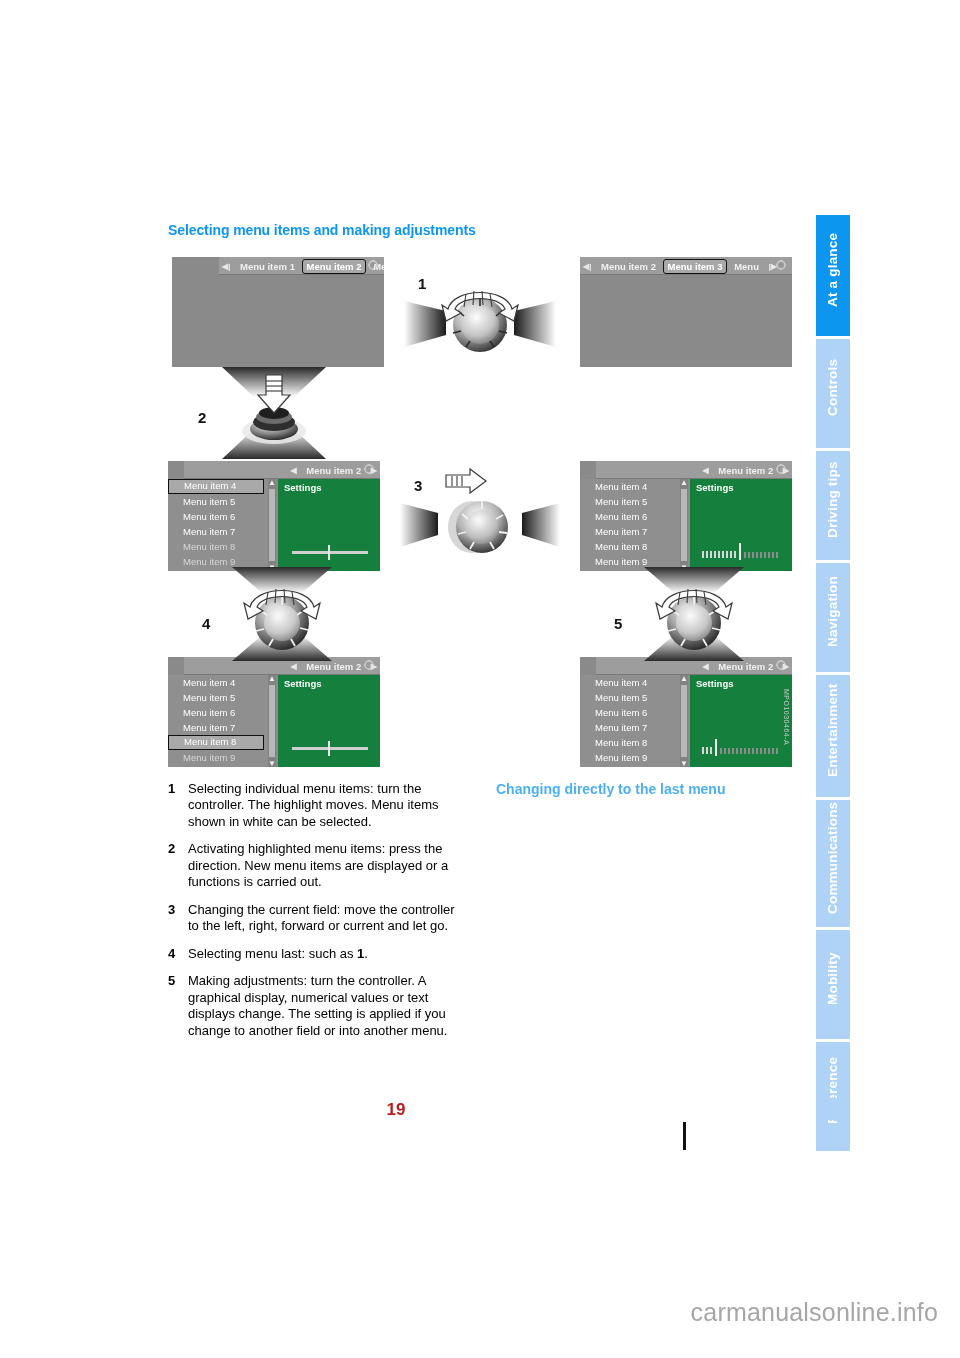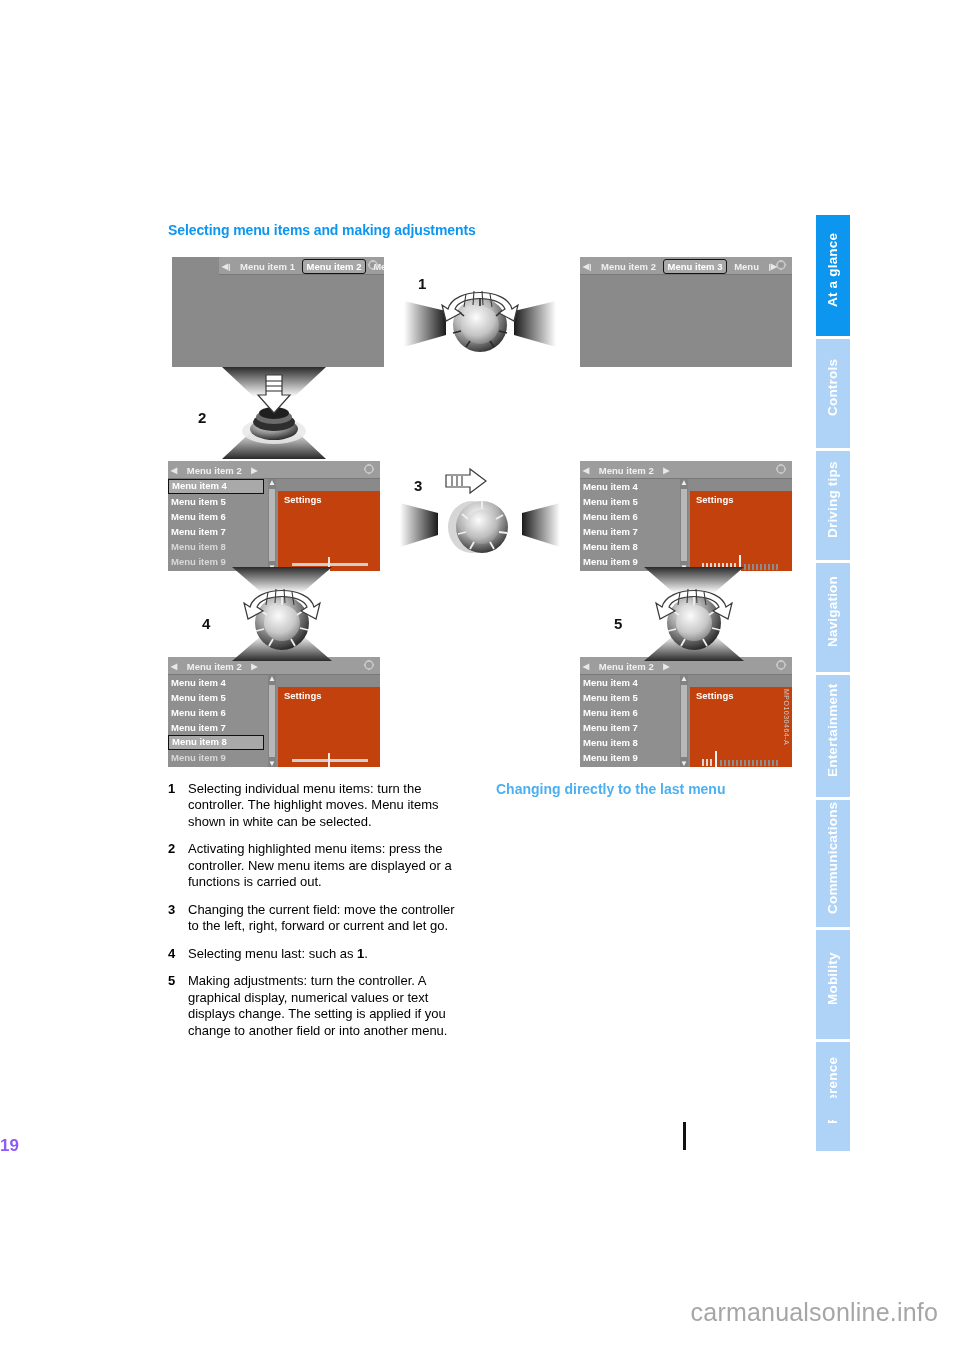--- a/index.html
+++ b/index.html
@@ -93,21 +93,21 @@
     height: 17px;
     background: #9d9d9d;
     border-bottom: 1px solid #787878;
     color: #f0f0f0;
     font-size: 9.5px;
     font-weight: bold;
     line-height: 17px;
     white-space: nowrap;
     overflow: hidden;
   }
-  .idrive .titlebar.centered { text-align: left; }
+  .idrive .titlebar.centered { text-align: right; margin-left: 16px; }
   .tb-arrow {
     display: inline-block;
     font-size: 8px;
     color: #e8e8e8;
     vertical-align: middle;
     padding: 0 3px;
   }
   .tb-item {
     display: inline-block;
     padding: 0 4px;
@@ -134,25 +134,25 @@
 
   .menu-list {
     position: absolute;
     left: 0; top: 0;
     width: 100px;
     height: 93px;
     background: #8f8f8f;
   }
   .menu-list .mi {
     font-size: 9.5px;
-    font-weight: bold;
+    font-weight: normal;
     color: #ffffff;
     height: 15px;
     line-height: 15px;
-    padding-left: 3px;
+    padding-left: 15px;
     white-space: nowrap;
     box-sizing: border-box;
   }
   .menu-list .mi.dim { color: #d8d8d8; }
   .menu-list .mi.hl {
     background: #a9a9a9;
     border: 1.5px solid #101010;
     color: #ffffff;
     line-height: 12px;
     width: 96px;
@@ -177,24 +177,24 @@
     width: 8px;
     height: 8px;
     color: #f0f0f0;
     font-size: 8px;
     line-height: 8px;
     text-align: center;
   }
   .settings-pane {
     position: absolute;
     left: 110px;
-    top: 12px;
+    top: 0;
     right: 0;
     height: 93px;
-    background: #c2410c;
+    background: #15803d;
   }
   .settings-pane .st-label {
     font-size: 9.5px;
     font-weight: bold;
     color: #ffffff;
     padding: 3px 0 0 6px;
   }
   .slider {
     position: absolute;
     left: 14px;
@@ -284,26 +284,26 @@
     position: absolute;
     left: 0;
     top: 0;
     font-weight: bold;
   }
   .numitem b { font-weight: bold; }
 
   
   #page-number {
     position: absolute;
-    left: 0; top: 1136px;
+    left: 0; top: 1100px;
     width: 792px;
-    text-align: left;
+    text-align: center;
     font-size: 17px;
     font-weight: bold;
-    color: #8b5cf6;
+    color: #b91c1c;
   }
   #footer-line {
     position: absolute;
     left: 168px;
     top: 1135px;
     width: 624px;
     text-align: center;
     font-size: 11.5px;
     color: #1e6fe0;
   }
@@ -789,21 +789,21 @@
 
       <div class="col left">
 
         <div class="numitem">
           <span class="n">1</span>
           <span>Selecting individual menu items: turn the controller. The highlight moves. Menu items shown in white can be selected.</span>
         </div>
 
         <div class="numitem">
           <span class="n">2</span>
-          <span>Activating highlighted menu items: press the controller. New menu items are displayed or a functions is carried out.</span>
+          <span>Activating highlighted menu items: press the direction. New menu items are displayed or a functions is carried out.</span>
         </div>
 
         <div class="numitem">
           <span class="n">3</span>
           <span>Changing the current field: move the controller to the left, right, forward or current and let go.</span>
         </div>
 
         <div class="numitem">
           <span class="n">4</span>
           <span>Selecting menu last: such as </span><b>1</b><span>.</span>

